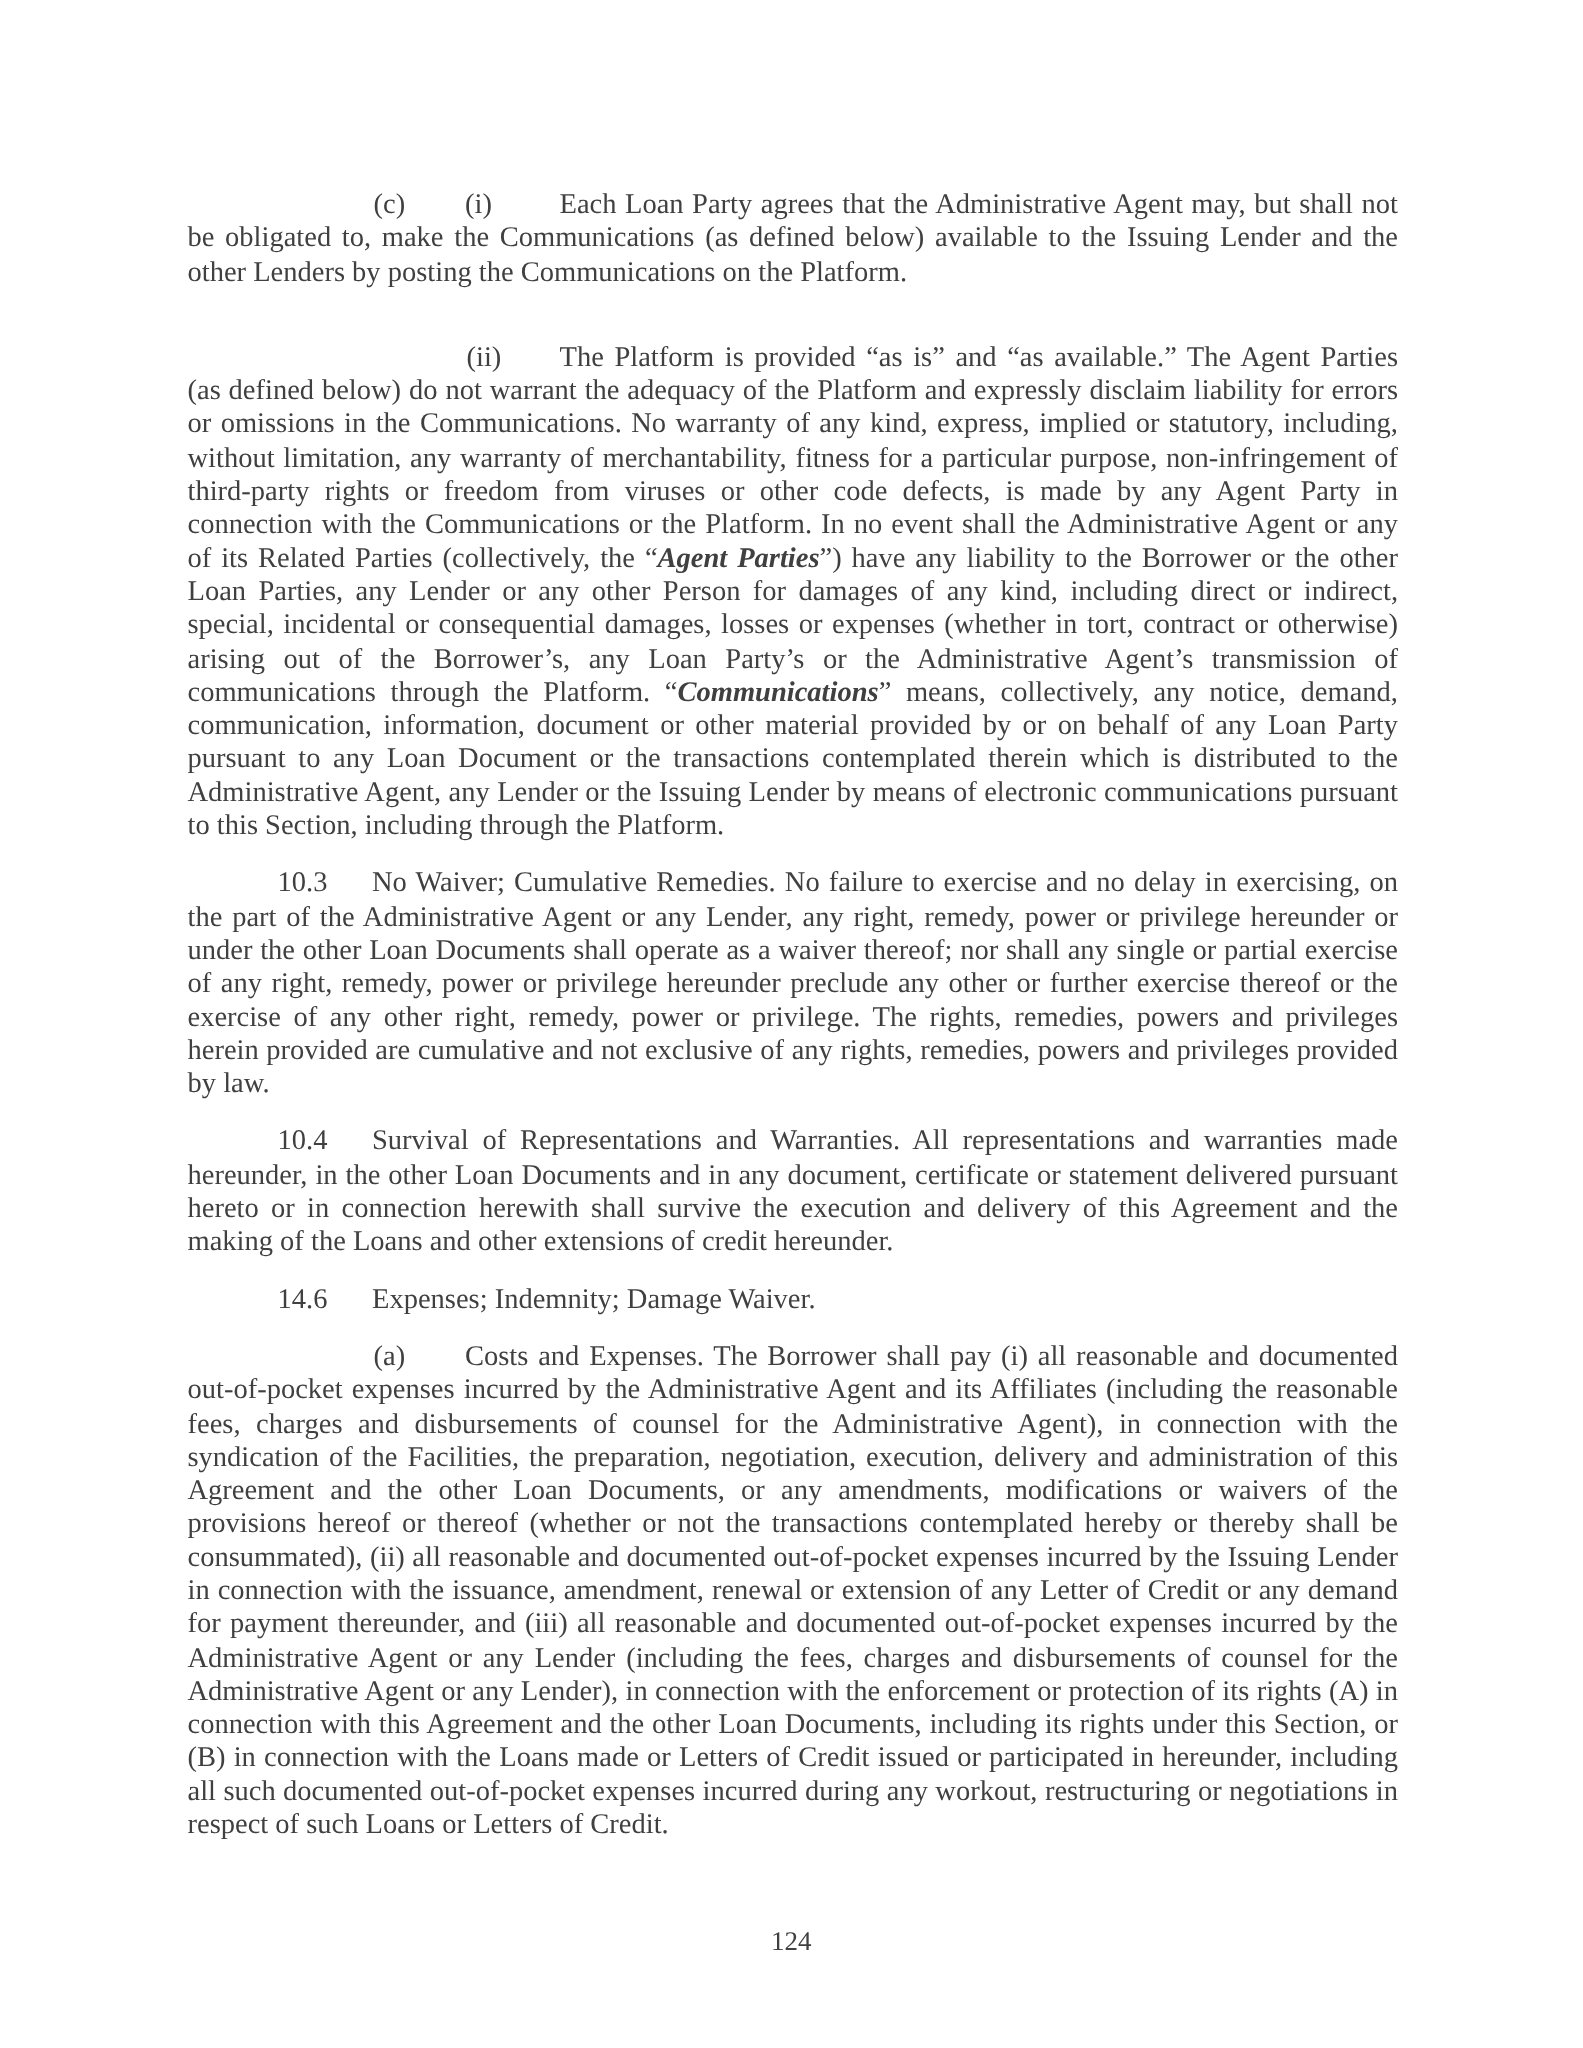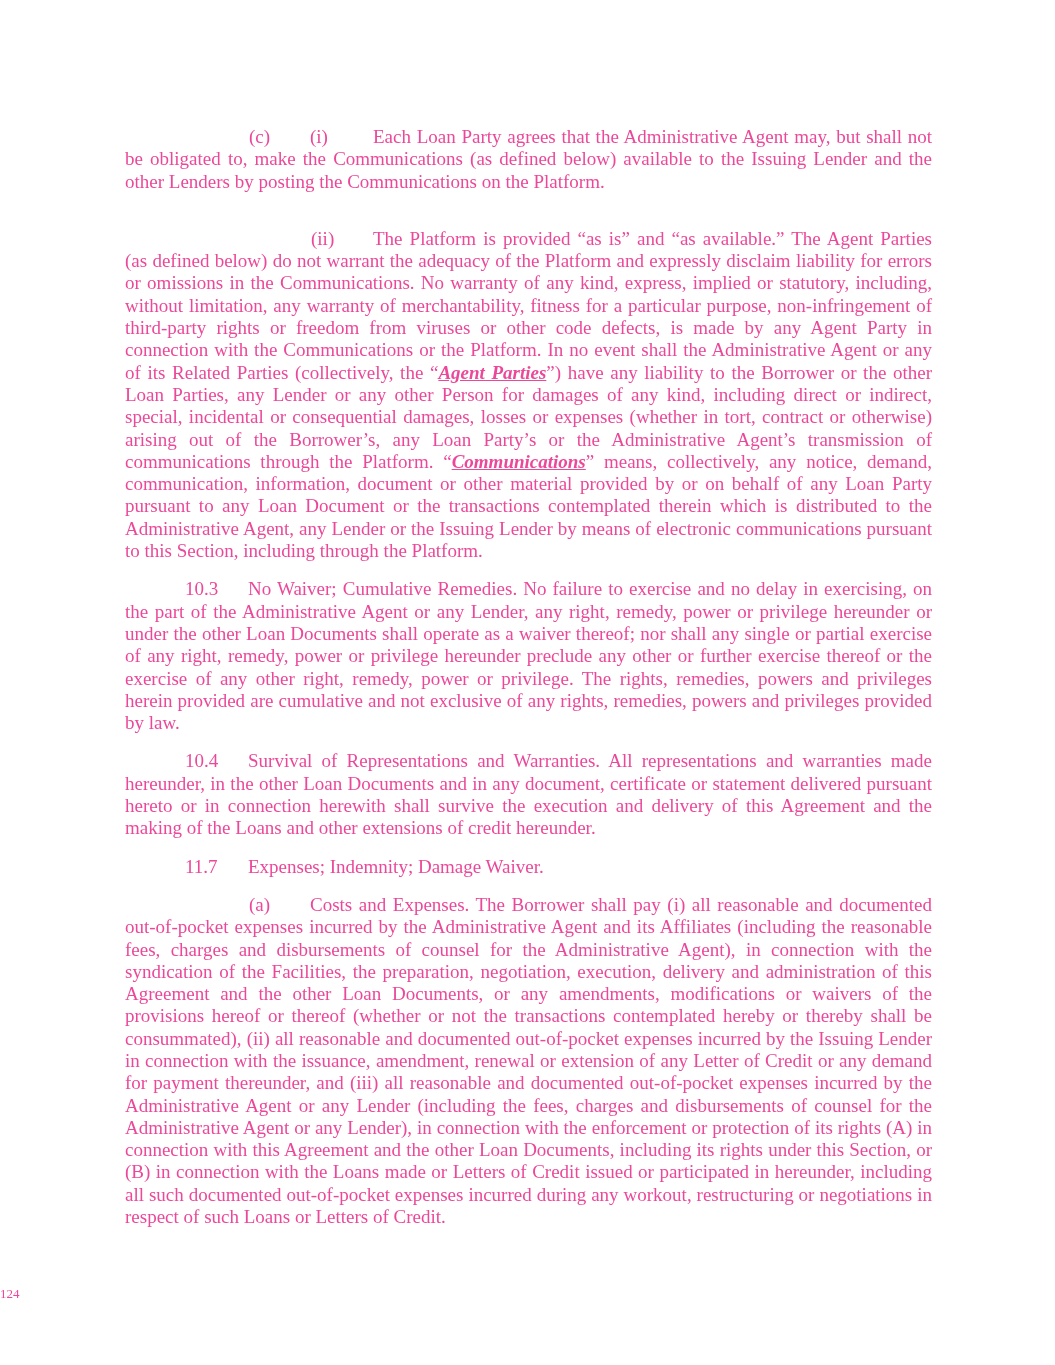--- a/index.html
+++ b/index.html
@@ -4,21 +4,21 @@
 <style>
   html, body { margin: 0; padding: 0; }
   body { background: #ffffff; }
   .page {
     position: relative;
     width: 1055px;
     height: 1365px;
     background: #ffffff;
     overflow: hidden;
     font-family: "Liberation Serif", "DejaVu Serif", serif;
-    color: #ec4899;
+    color: #404040;
   }
   .content {
     position: absolute;
     left: 125px;
     top: 126px;
     width: 807px;
   }
   .para {
     margin: 0 0 16px 0;
     font-size: 19px;
@@ -31,46 +31,46 @@
   .ind-section { text-indent: 60px; }  
   .marker {
     display: inline-block;
     text-indent: 0;
     text-align: left;
   }
   .w61 { width: 61px; }
   .w62 { width: 62px; margin-top: 19px; }
   .w63 { width: 63px; }
   .bold { font-weight: normal; }
-  .term { font-weight: bold; font-style: italic; text-decoration: underline; }
+  .term { font-weight: bold; font-style: italic; }
   .underline { }
   .page-number {
     position: absolute;
     left: 0;
     right: 0;
     top: 1283px;
-    text-align: left;
-    font-size: 13px;
+    text-align: center;
+    font-size: 18px;
     line-height: 22.3px;
   }
 </style>
 </head>
 <body>
 
 <div class="page">
   <div class="content">
 
     <p class="para ind-double"><span class="marker w61">(c)</span><span class="marker w63">(i)</span><span>Each Loan Party agrees that the Administrative Agent may, but shall not be obligated to, make the Communications (as defined below) available to the Issuing Lender and the other Lenders by posting the Communications on the Platform.</span></p>
 
     <p class="para ind-romanette"><span class="marker w62">(ii)</span><span>The Platform is provided “as is” and “as available.”  The Agent Parties (as defined below) do not warrant the adequacy of the Platform and expressly disclaim liability for errors or omissions in the Communications.  No warranty of any kind, express, implied or statutory, including, without limitation, any warranty of merchantability, fitness for a particular purpose, non-infringement of third-party rights or freedom from viruses or other code defects, is made by any Agent Party in connection with the Communications or the Platform.  In no event shall the Administrative Agent or any of its Related Parties (collectively, the “</span><span class="term">Agent Parties</span><span>”) have any liability to the Borrower or the other Loan Parties, any Lender or any other Person for damages of any kind, including direct or indirect, special, incidental or consequential damages, losses or expenses (whether in tort, contract or otherwise) arising out of the Borrower’s, any Loan Party’s or the Administrative Agent’s transmission of communications through the Platform.  “</span><span class="term">Communications</span><span>” means, collectively, any notice, demand, communication, information, document or other material provided by or on behalf of any Loan Party pursuant to any Loan Document or the transactions contemplated therein which is distributed to the Administrative Agent, any Lender or the Issuing Lender by means of electronic communications pursuant to this Section, including through the Platform.</span></p>
 
     <p class="para ind-section"><span class="marker w63 bold">10.3</span><span class="bold">No Waiver; Cumulative Remedies.</span><span>  No failure to exercise and no delay in exercising, on the part of the Administrative Agent or any Lender, any right, remedy, power or privilege hereunder or under the other Loan Documents shall operate as a waiver thereof; nor shall any single or partial exercise of any right, remedy, power or privilege hereunder preclude any other or further exercise thereof or the exercise of any other right, remedy, power or privilege.  The rights, remedies, powers and privileges herein provided are cumulative and not exclusive of any rights, remedies, powers and privileges provided by law.</span></p>
 
     <p class="para ind-section"><span class="marker w63 bold">10.4</span><span class="bold">Survival of Representations and Warranties.</span><span>  All representations and warranties made hereunder, in the other Loan Documents and in any document, certificate or statement delivered pursuant hereto or in connection herewith shall survive the execution and delivery of this Agreement and the making of the Loans and other extensions of credit hereunder.</span></p>
 
-    <p class="para ind-section"><span class="marker w63 bold">11.7</span><span class="bold">Expenses; Indemnity; Damage Waiver.</span></p>
+    <p class="para ind-section"><span class="marker w63 bold">14.6</span><span class="bold">Expenses; Indemnity; Damage Waiver.</span></p>
 
     <p class="para ind-double"><span class="marker w61">(a)</span><span class="underline">Costs and Expenses</span><span>.  The Borrower shall pay (i) all reasonable and documented out-of-pocket expenses incurred by the Administrative Agent and its Affiliates (including the reasonable fees, charges and disbursements of counsel for the Administrative Agent), in connection with the syndication of the Facilities, the preparation, negotiation, execution, delivery and administration of this Agreement and the other Loan Documents, or any amendments, modifications or waivers of the provisions hereof or thereof (whether or not the transactions contemplated hereby or thereby shall be consummated), (ii) all reasonable and documented out-of-pocket expenses incurred by the Issuing Lender in connection with the issuance, amendment, renewal or extension of any Letter of Credit or any demand for payment thereunder, and (iii) all reasonable and documented out-of-pocket expenses incurred by the Administrative Agent or any Lender (including the fees, charges and disbursements of counsel for the Administrative Agent or any Lender), in connection with the enforcement or protection of its rights (A) in connection with this Agreement and the other Loan Documents, including its rights under this Section, or (B) in connection with the Loans made or Letters of Credit issued or participated in hereunder, including all such documented out-of-pocket expenses incurred during any workout, restructuring or negotiations in respect of such Loans or Letters of Credit.</span></p>
 
   </div>
 
   <div class="page-number">124</div>
 </div>
 
 </body></html>

